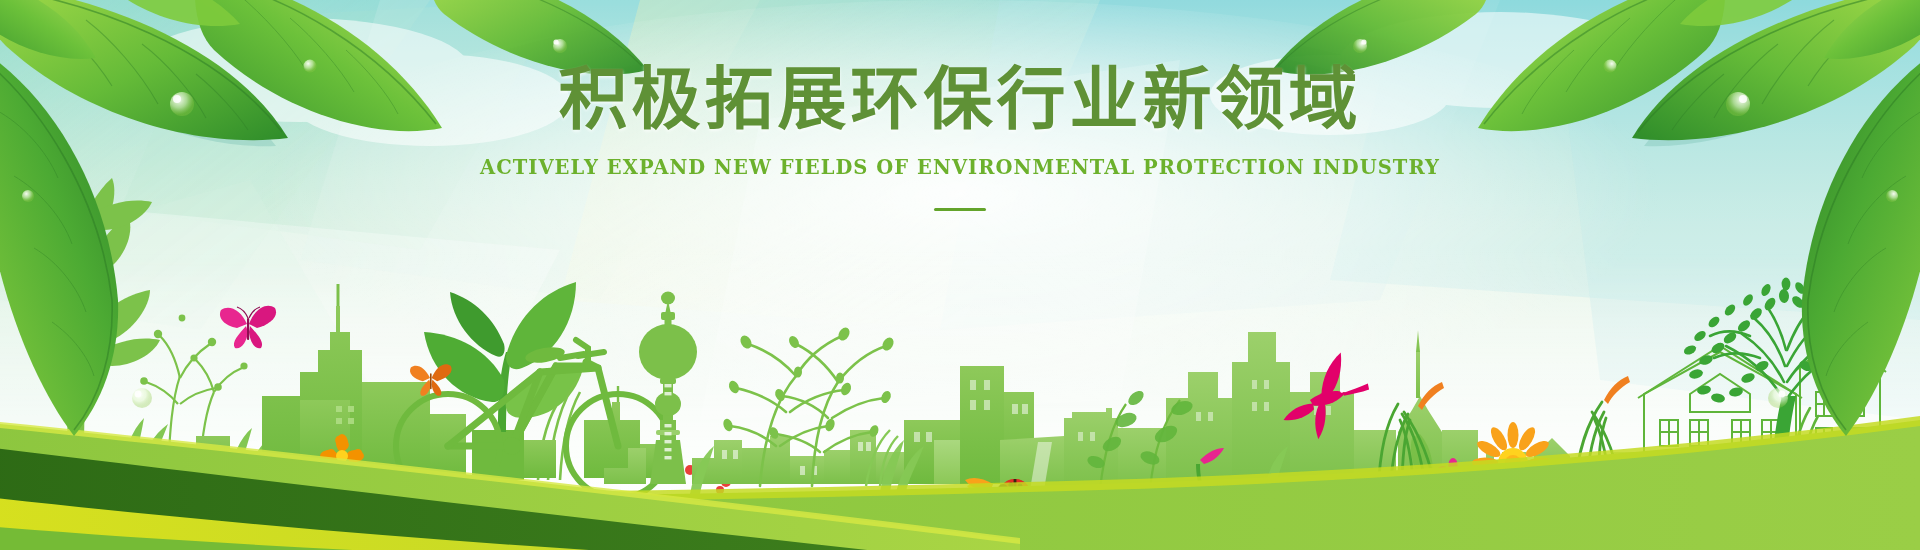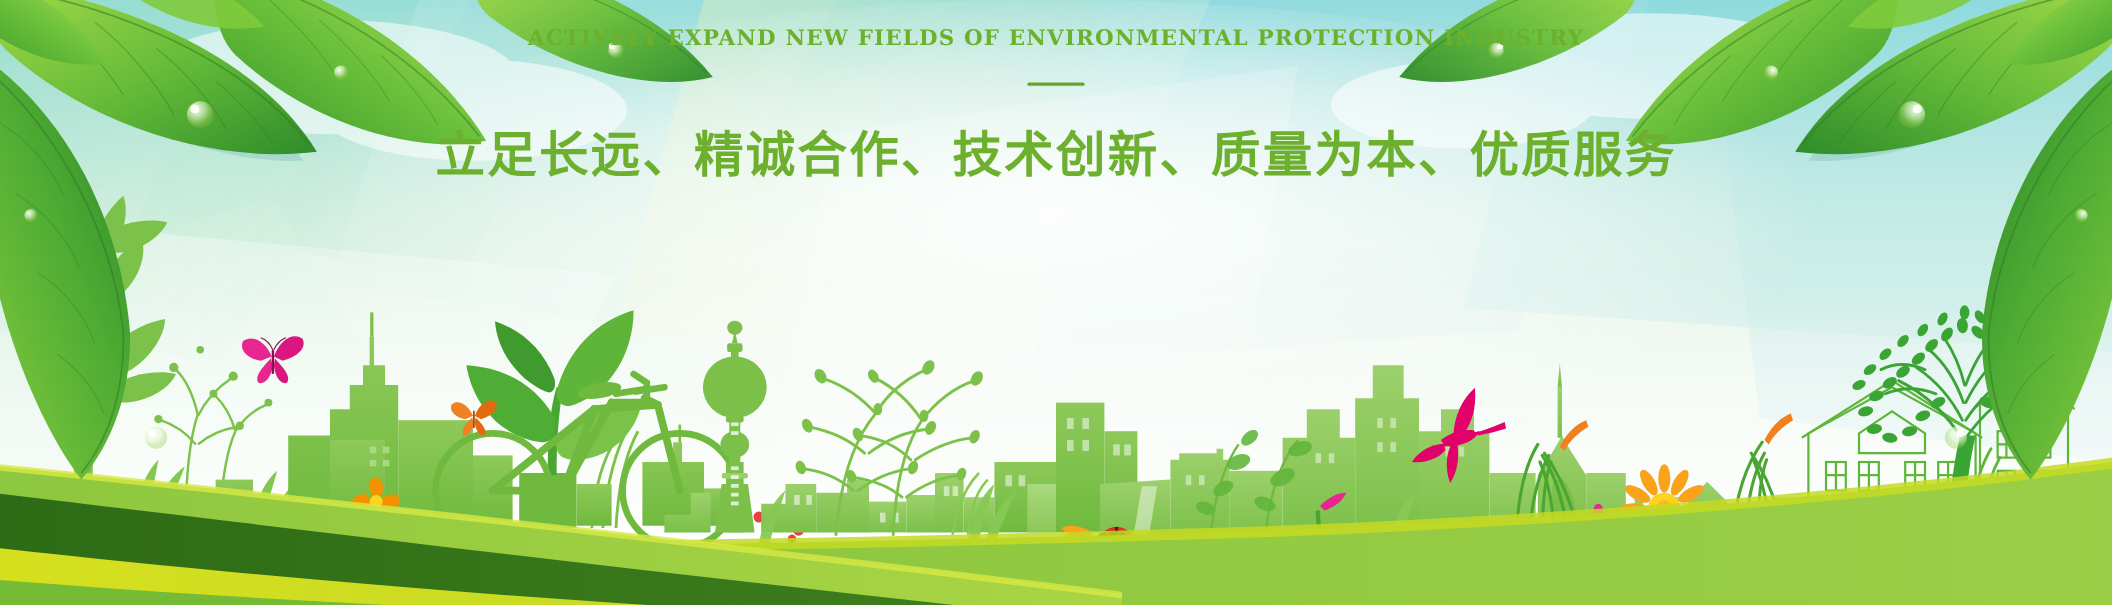--- a/index.html
+++ b/index.html
@@ -791,18 +791,18 @@
     <path d="M-40,444 C260,480 640,526 960,560 L-40,560 Z" fill="url(#bandDark)"></path>
 
     <path d="M-40,494 C240,526 560,552 820,562 L-40,562 Z" fill="url(#bandYellow)"></path>
 
     <path d="M-40,524 C220,546 520,560 760,564 L-40,564 Z" fill="#75bb36"></path>
 
     <path d="M-40,418 C280,450 700,498 1020,538 L1020,544 C700,504 280,456 -40,424 Z" fill="#d7e844" opacity=".8"></path>
   </svg>
 
   <div id="text-block">
+    <h1 id="main-title">积极拓展环保行业新领域</h1>
     <div id="sub-title">ACTIVELY EXPAND NEW FIELDS OF ENVIRONMENTAL PROTECTION INDUSTRY</div>
     <div id="divider"></div>
-    <div id="slogan">立足长远、精诚合作、技术创新、质量为本、优质服务</div>
   </div>
 
 </div>
 
 </body></html>

